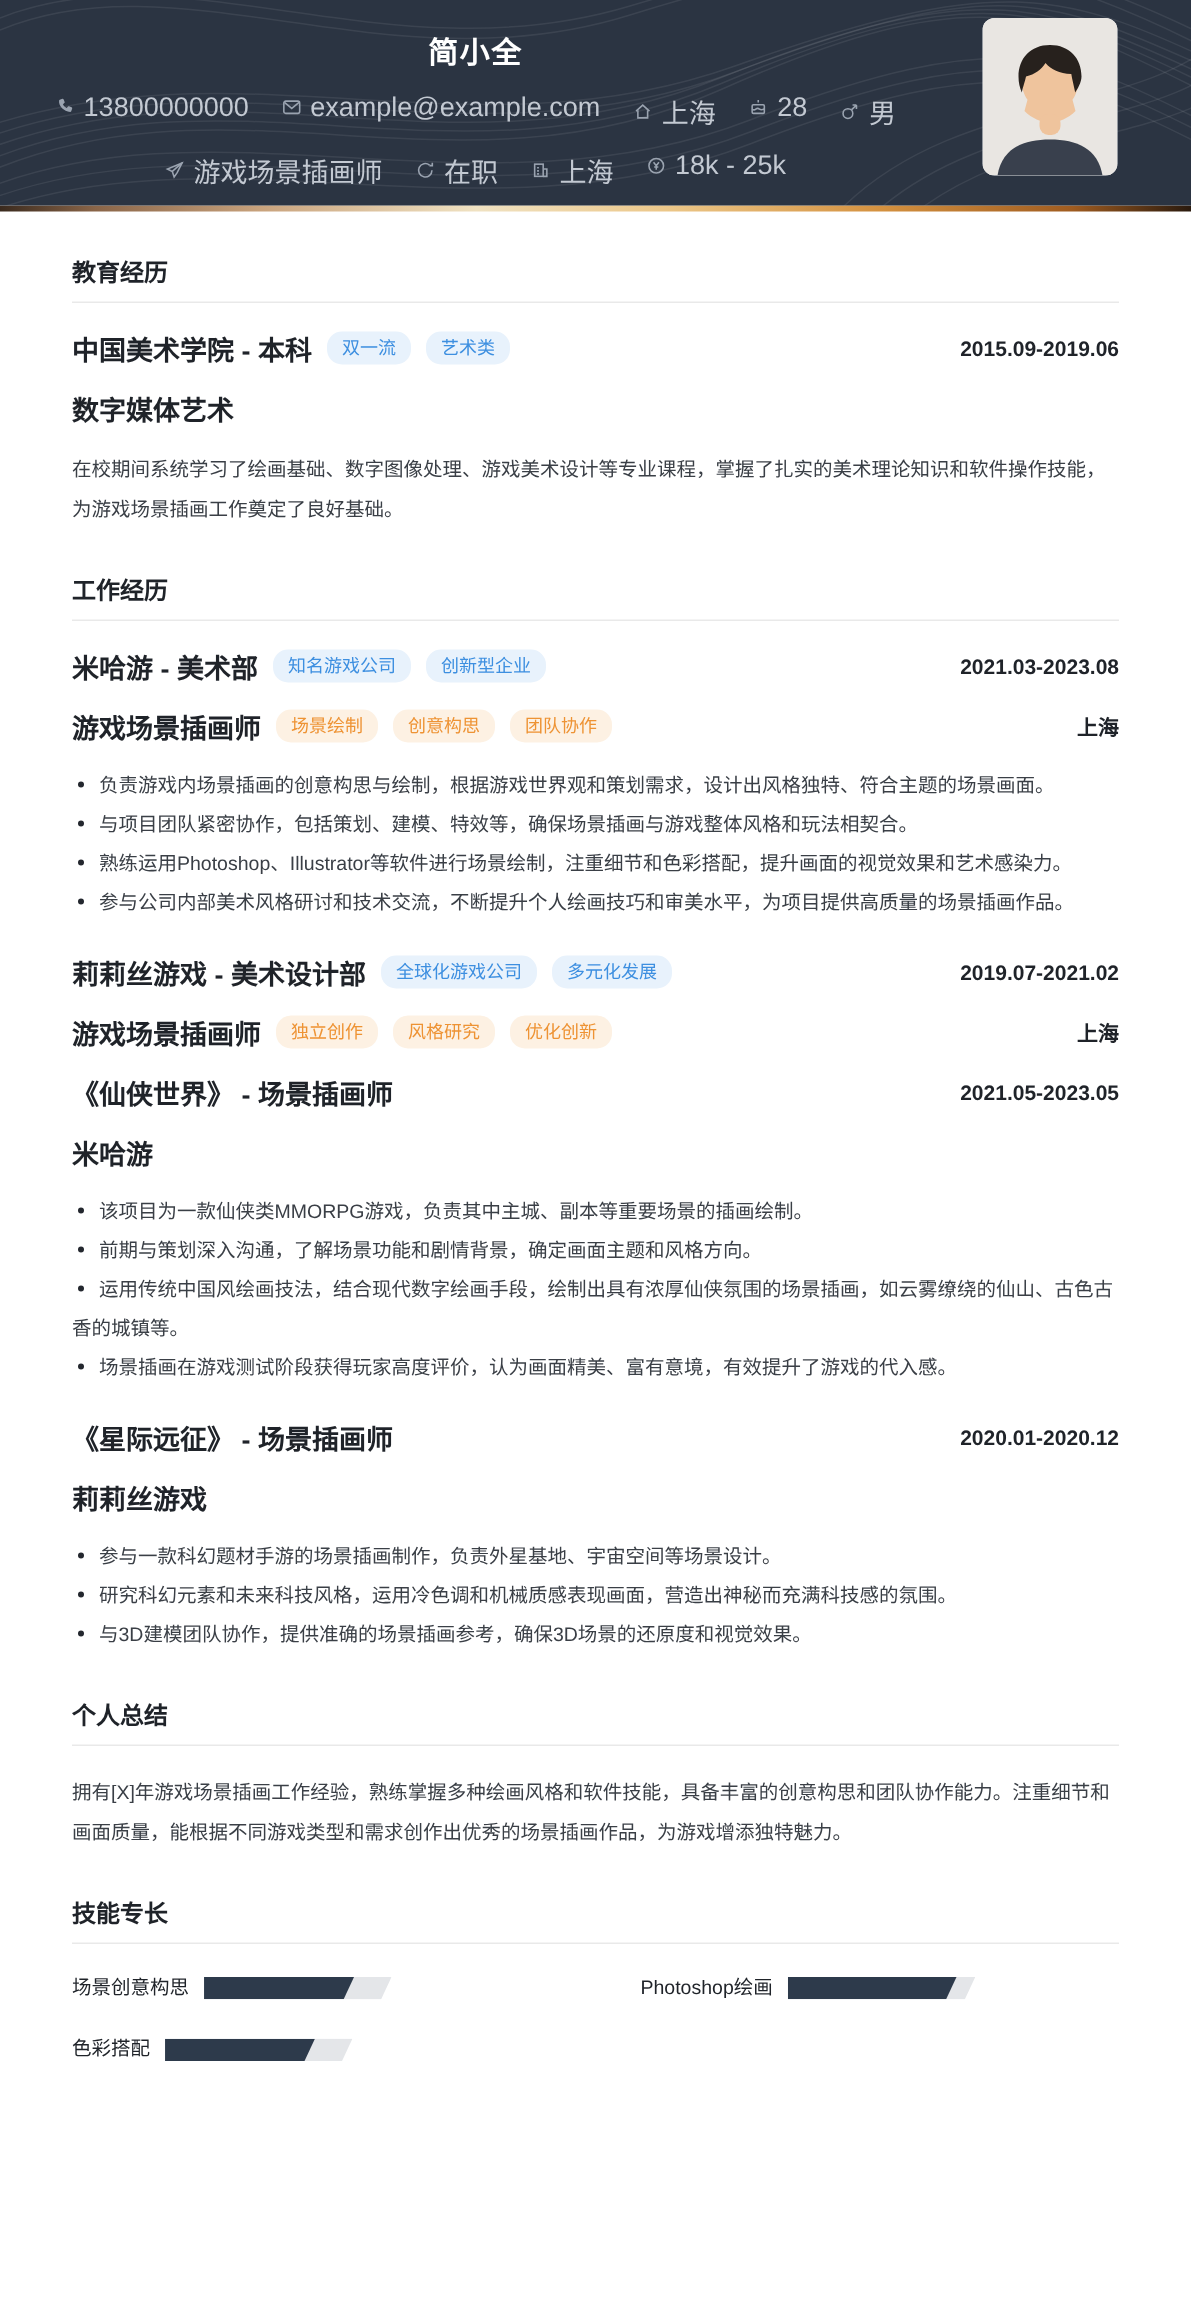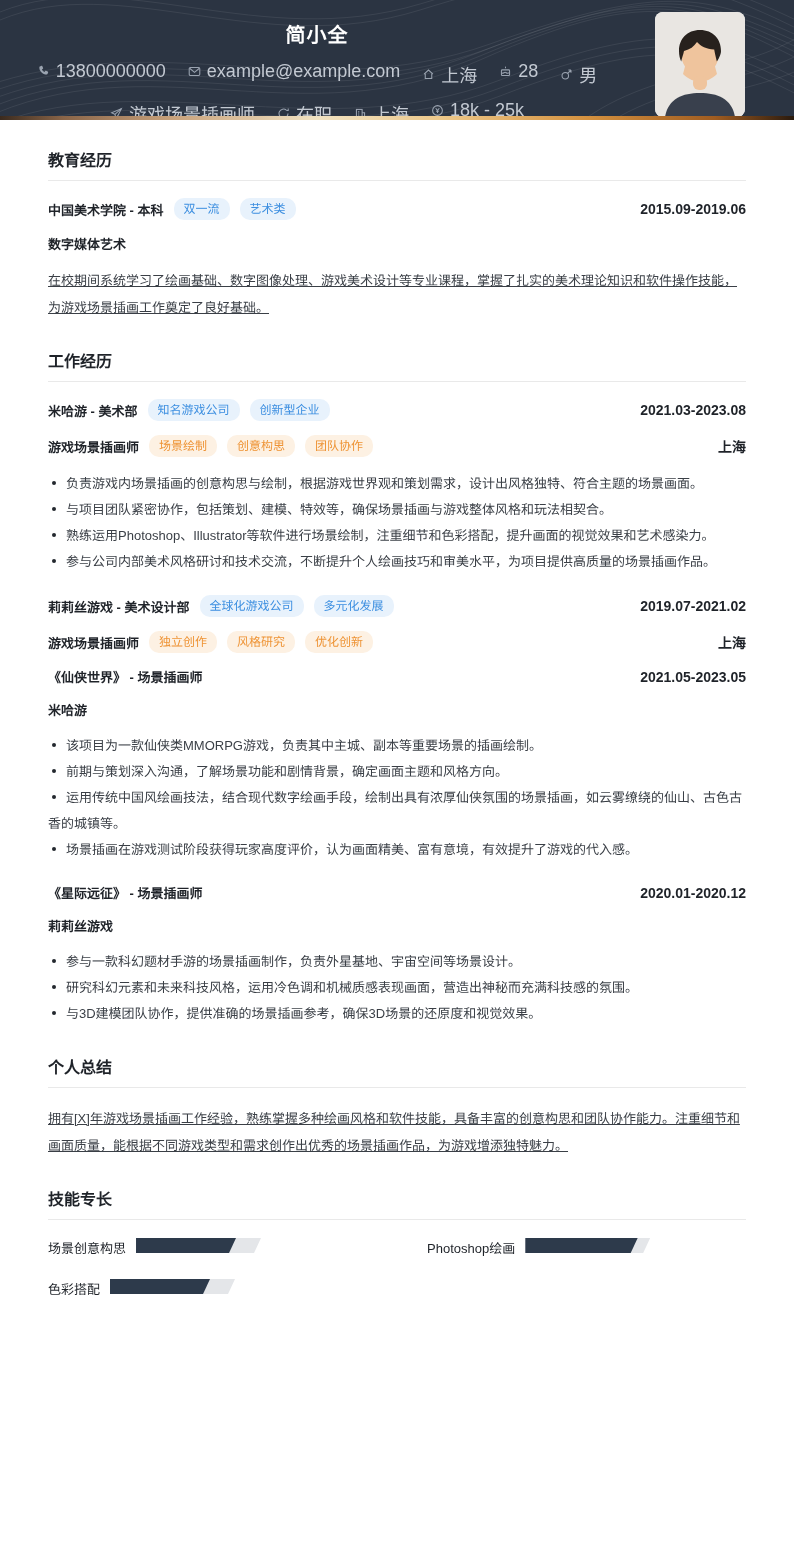--- a/index.html
+++ b/index.html
@@ -12,21 +12,21 @@
   }
   *{margin:0;padding:0;box-sizing:border-box;}
   html,body{background:#fff;}
   body{
     width:794px;min-height:1541px;margin:0 auto;
     font-family:"Liberation Sans","DejaVu Sans",sans-serif;
     color:var(--text-body);
   }
   
   .header{
-    position:relative;height:116px;background:var(--header-bg);
+    position:relative;height:137px;background:var(--header-bg);
     overflow:hidden;
   }
   .header-waves{position:absolute;inset:0;pointer-events:none;}
   .header-inner{
     position:relative;z-index:2;height:100%;
     padding-right:160px;display:flex;flex-direction:column;
     align-items:center;justify-content:flex-start;
   }
   .resume-name{
     margin-top:19px;font-size:20px;font-weight:700;color:#ffffff;letter-spacing:1px;
@@ -51,43 +51,43 @@
   .section-title{
     font-size:16px;font-weight:700;color:var(--text-dark);
     padding-bottom:9px;border-bottom:1px solid var(--divider);
     margin-top:27px;margin-bottom:17px;
   }
   .entry-row{
     display:flex;align-items:center;justify-content:space-between;
     margin-top:14px;margin-bottom:14px;
   }
   .entry-left{display:flex;align-items:center;flex-wrap:wrap;gap:10px;}
-  .entry-name{font-size:13px;font-weight:700;color:var(--text-dark);}
+  .entry-name{font-size:18px;font-weight:700;color:var(--text-dark);}
   .entry-date{font-size:14px;font-weight:700;color:var(--text-dark);white-space:nowrap;}
   .entry-loc{font-size:14px;font-weight:700;color:var(--text-dark);white-space:nowrap;}
   .tag{
     font-size:12px;line-height:20px;padding:1px 10px;border-radius:10px;white-space:nowrap;
   }
   .tag.blue{color:var(--accent-blue);background:var(--tag-blue-bg);}
   .tag.orange{color:var(--accent-orange);background:var(--tag-orange-bg);}
-  .para{font-size:13px;line-height:27px;color:var(--text-body);margin:12px 0 6px;text-decoration:underline;}
+  .para{font-size:13px;line-height:27px;color:var(--text-body);margin:12px 0 6px;}
   ul.bullets{list-style:none;margin:4px 0 20px;}
   ul.bullets li{
     font-size:13px;line-height:26px;color:var(--text-body);
   }
   ul.bullets li::before{
     content:"";display:inline-block;width:4px;height:4px;border-radius:50%;
     background:#23272e;margin:0 10px 3px 4px;
   }
   
   .skills-grid{
     display:grid;grid-template-columns:1fr 1fr;column-gap:60px;row-gap:22px;
     margin:18px 0 6px;
   }
-  .skill{display:flex;align-items:flex-start;}
+  .skill{display:flex;align-items:flex-end;}
   .skill-label{font-size:13px;color:var(--text-dark);white-space:nowrap;margin-right:10px;}
   .skill-track{
     width:125px;height:15px;background:var(--skill-track);
     clip-path:polygon(0 0,100% 0,calc(100% - 7px) 100%,0 100%);
   }
   .skill-fill{
     height:100%;background:var(--skill-fill);
     clip-path:polygon(0 0,100% 0,calc(100% - 7px) 100%,0 100%);
   }
 </style>

